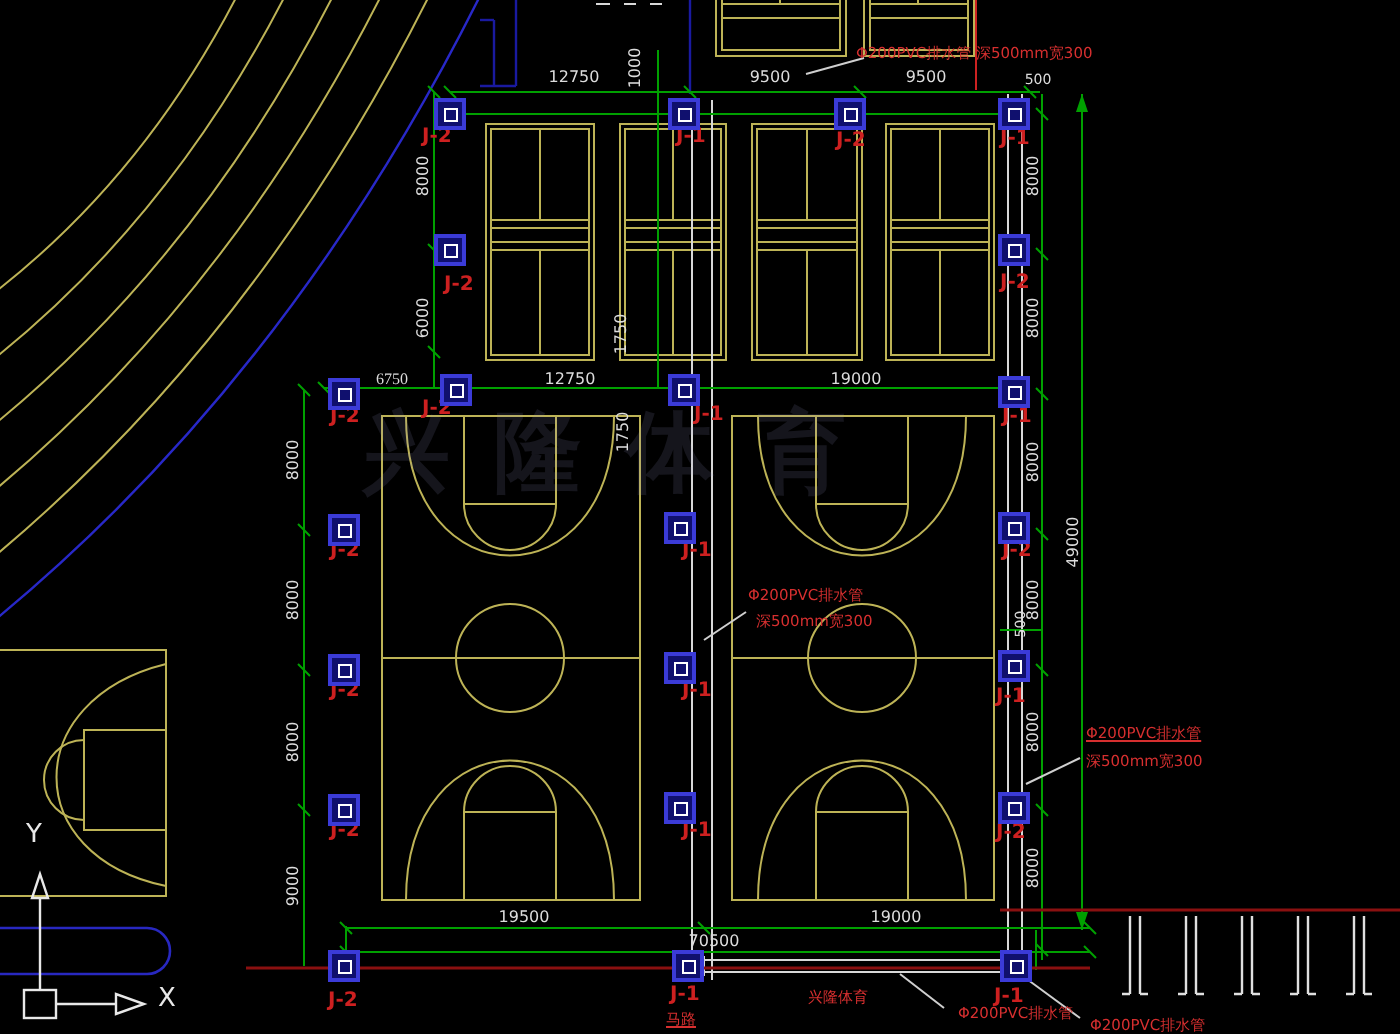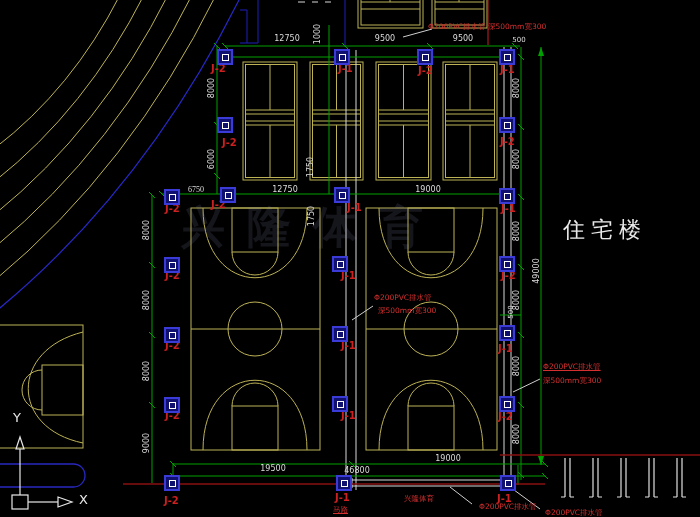--- a/index.html
+++ b/index.html
@@ -178,36 +178,35 @@
       <rect x="12" y="495" width="16" height="14"></rect>
       <path d="M20,495 V449"></path>
       <polygon points="20,437 16,449 24,449"></polygon>
       <path d="M28,502 H58"></path>
       <polygon points="58,497 58,507 72,502"></polygon>
     </g>
   </svg>
 
   <div class="wm" id="wm1">兴隆体育</div>
 
-  <div class="bigtitle">住宅楼</div>
 
   <div class="axis" id="axisY">Y</div>
   <div class="axis" id="axisX">X</div>
 
   <div id="labels">
       <div class="dim" style="left: 287px; top: 35px;">12750</div>
       <div class="dim" style="left: 385px; top: 35px;">9500</div>
       <div class="dim" style="left: 463px; top: 35px;">9500</div>
       <div class="dim" style="left: 519px; top: 37px; font-size: 7px;">500</div>
       <div class="dim" style="left: 196px; top: 186px; font-family: Liberation Serif, serif;">6750</div>
       <div class="dim" style="left: 285px; top: 186px;">12750</div>
       <div class="dim" style="left: 428px; top: 186px;">19000</div>
-      <div class="dim" style="left: 262px; top: 465px; margin-left: 11px;">19500</div>
+      <div class="dim" style="left: 262px; top: 455px;">19500</div>
       <div class="dim" style="left: 448px; top: 455px;">19000</div>
-      <div class="dim" style="left: 357px; top: 467px;">46800</div>
+      <div class="dim" style="left: 357px; top: 467px;">70500</div>
       <div class="dim rot" style="left: 318px; top: 34px;">1000</div>
       <div class="dim rot" style="left: 212px; top: 88px;">8000</div>
       <div class="dim rot" style="left: 212px; top: 159px;">6000</div>
       <div class="dim rot" style="left: 311px; top: 167px;">1750</div>
       <div class="dim rot" style="left: 312px; top: 216px;">1750</div>
       <div class="dim rot" style="left: 147px; top: 230px;">8000</div>
       <div class="dim rot" style="left: 147px; top: 300px;">8000</div>
       <div class="dim rot" style="left: 147px; top: 371px;">8000</div>
       <div class="dim rot" style="left: 147px; top: 443px;">9000</div>
       <div class="dim rot" style="left: 517px; top: 88px;">8000</div>

